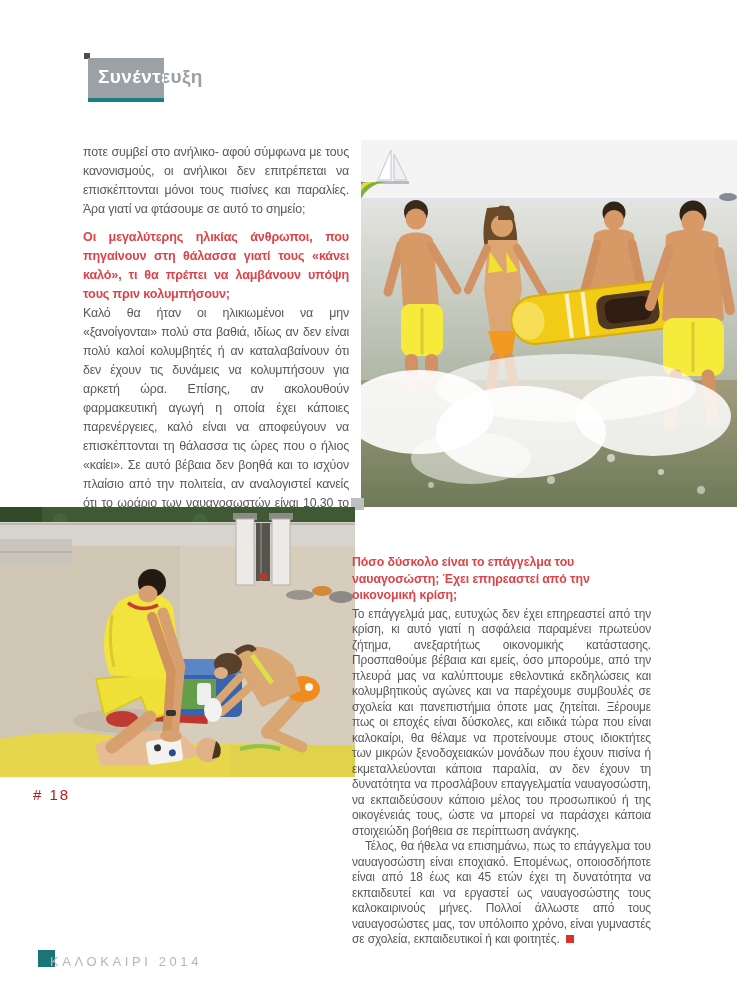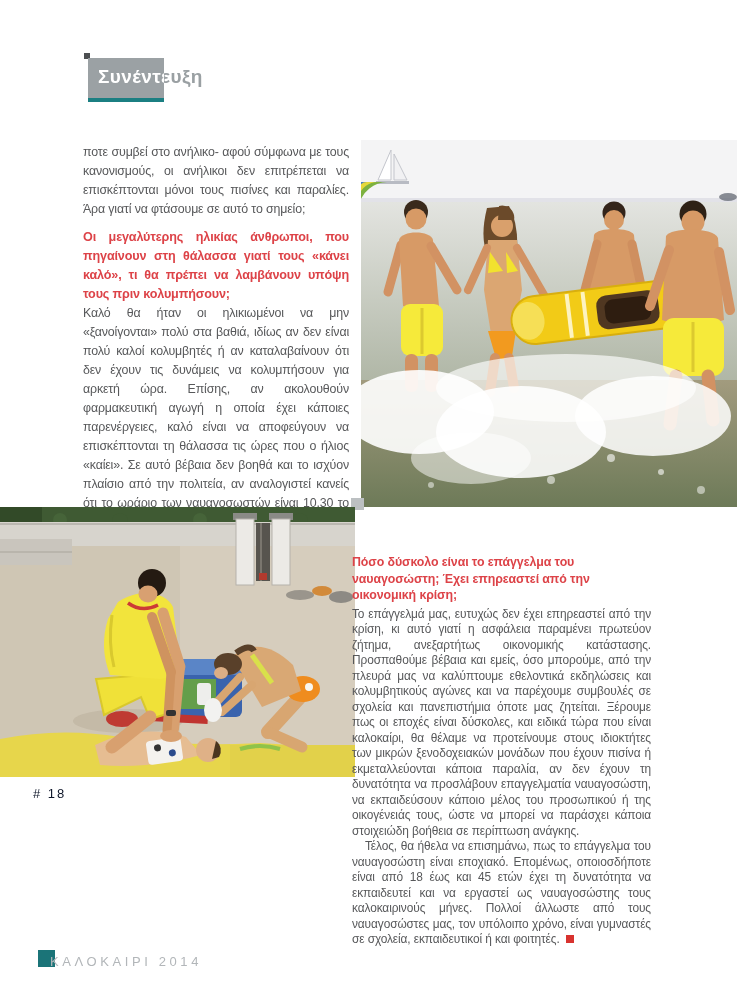--- a/index.html
+++ b/index.html
@@ -28,21 +28,21 @@
   .right-col .p2{text-indent:13px;}
   .endmark{display:inline-block;width:8px;height:8px;background:#d8332f;margin-left:6px;vertical-align:baseline;}
   .source-line{margin-top:16px;text-align:right;font-size:11px;color:#8b8d90;letter-spacing:.2px;}
   
   .photo{position:absolute;overflow:hidden;}
   .photo svg{display:block;width:100%;height:100%;}
   .photo-sea{left:361px;top:140px;width:376px;height:367px;}
   .photo-cpr{left:0;top:507px;width:355px;height:270px;}
   .corner-square{position:absolute;left:351px;top:498px;width:13px;height:12px;background:#bcc0c2;}
   
-  .page-number{position:absolute;left:33px;top:786px;font-size:13px;letter-spacing:2px;color:#0f172a;}
+  .page-number{position:absolute;left:33px;top:786px;font-size:15px;letter-spacing:2px;color:#b91c1c;}
   .footer{position:absolute;left:38px;top:950px;height:18px;}
   .footer .sq{position:absolute;left:0;top:0;width:17px;height:17px;background:#1b7478;}
   .footer .issue{position:absolute;left:12px;top:4px;font-size:13px;letter-spacing:3.6px;color:#b2b6b9;white-space:nowrap;}
 </style>
 </head>
 <body>
 
 <div class="page">
 
   <div class="masthead">

